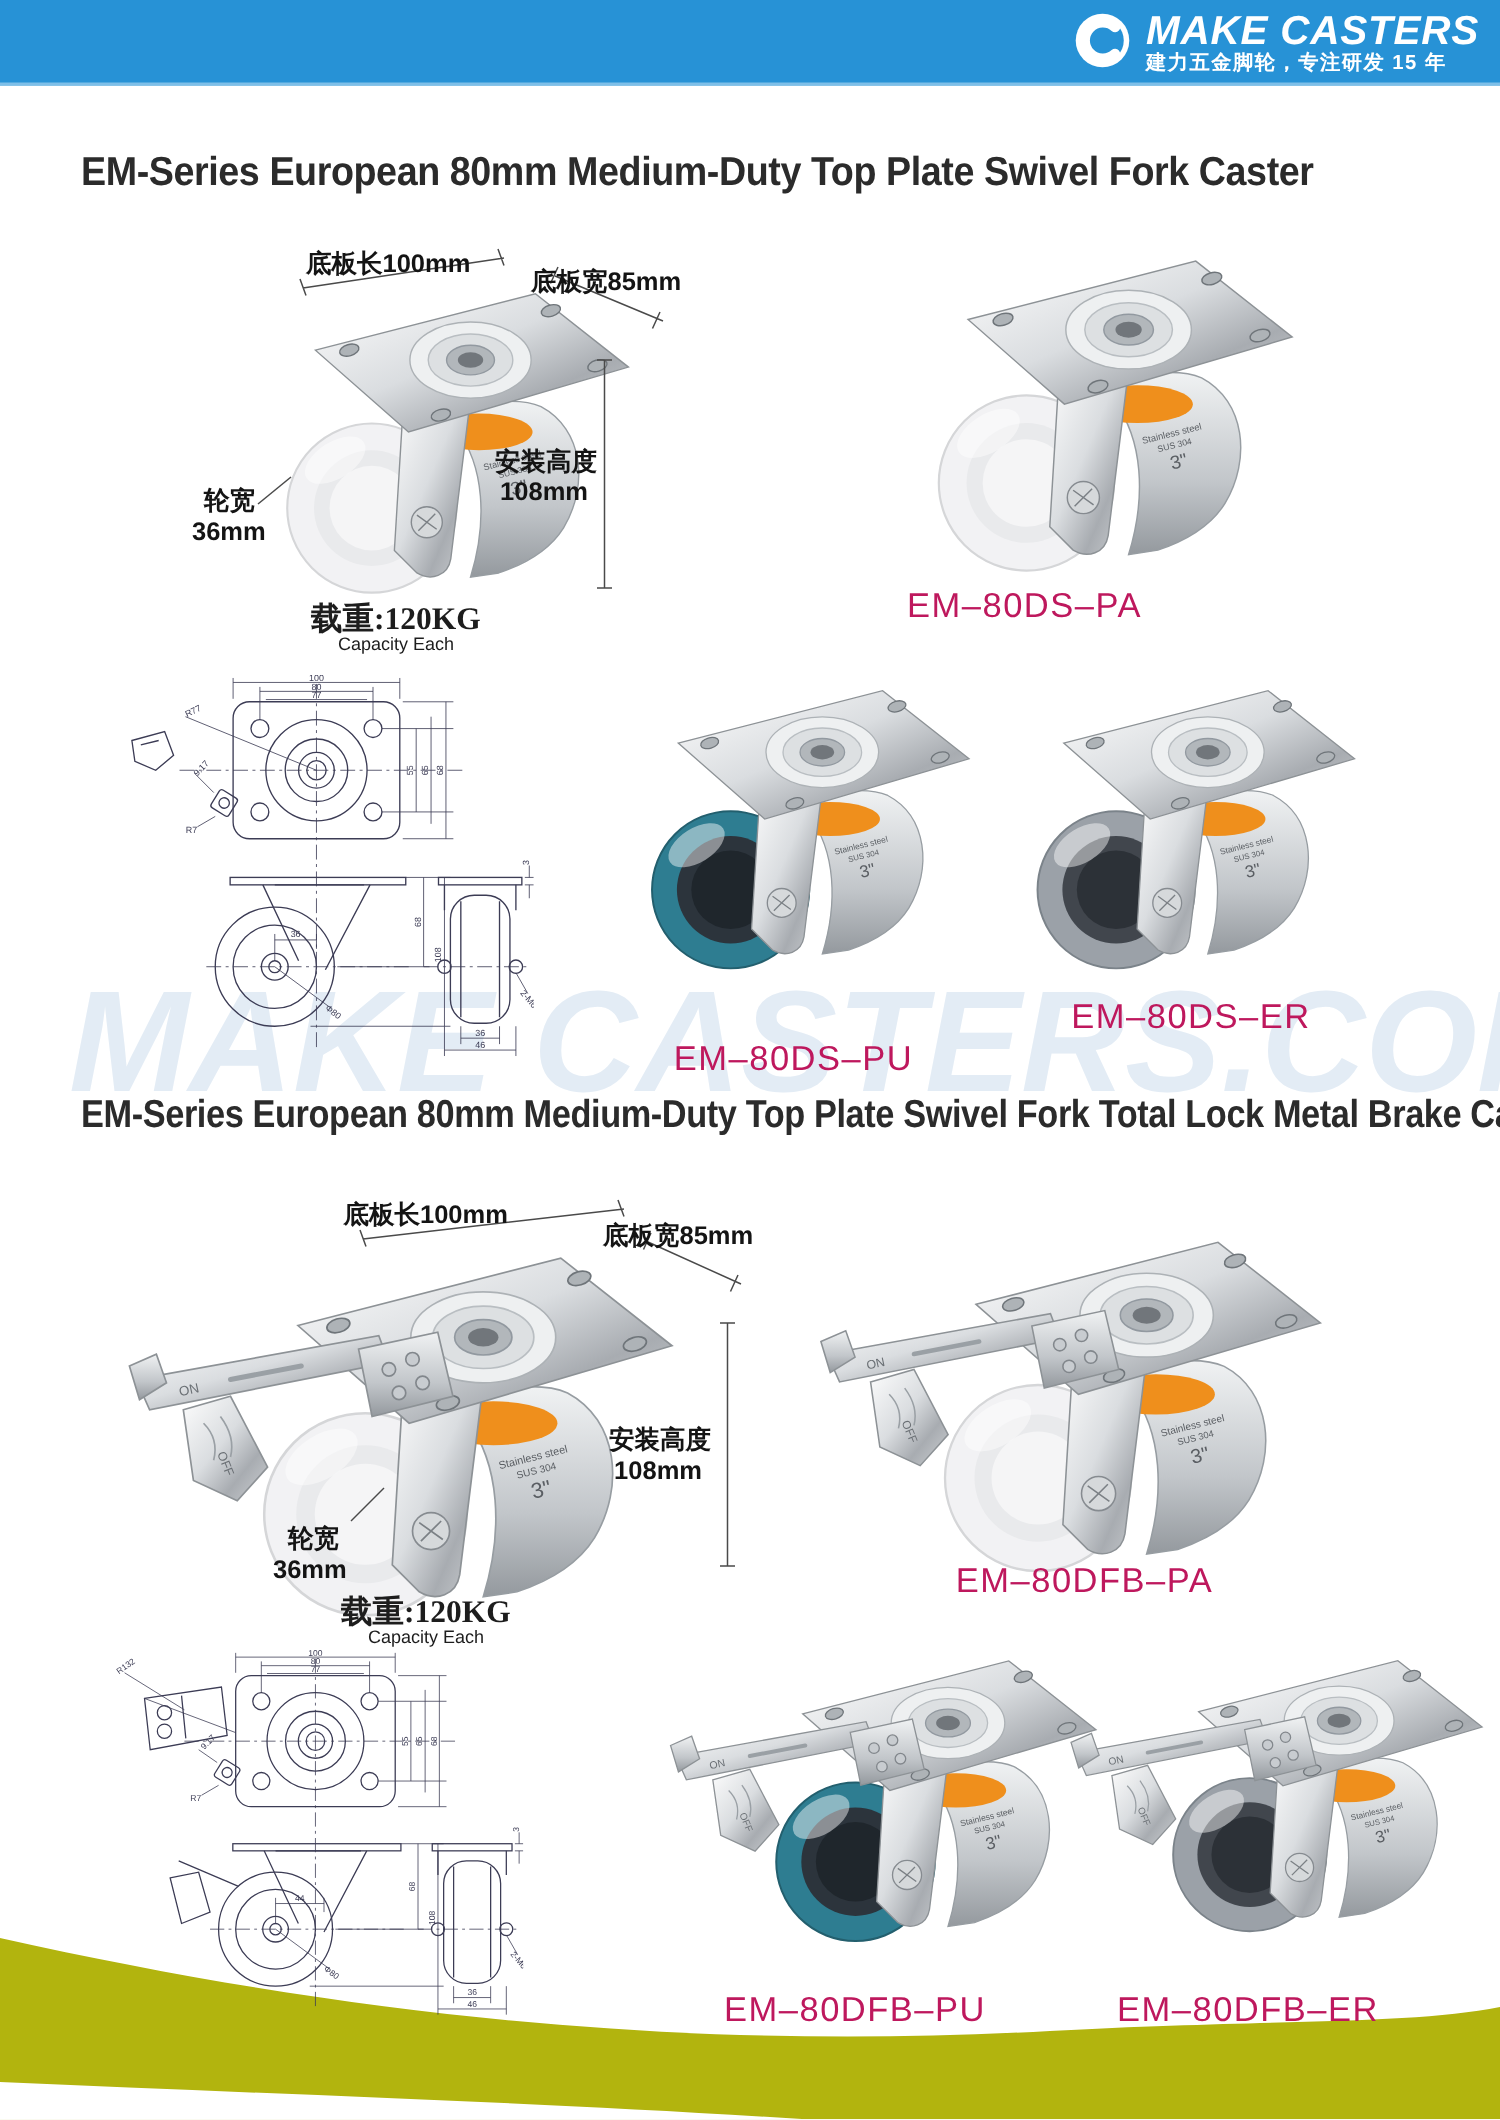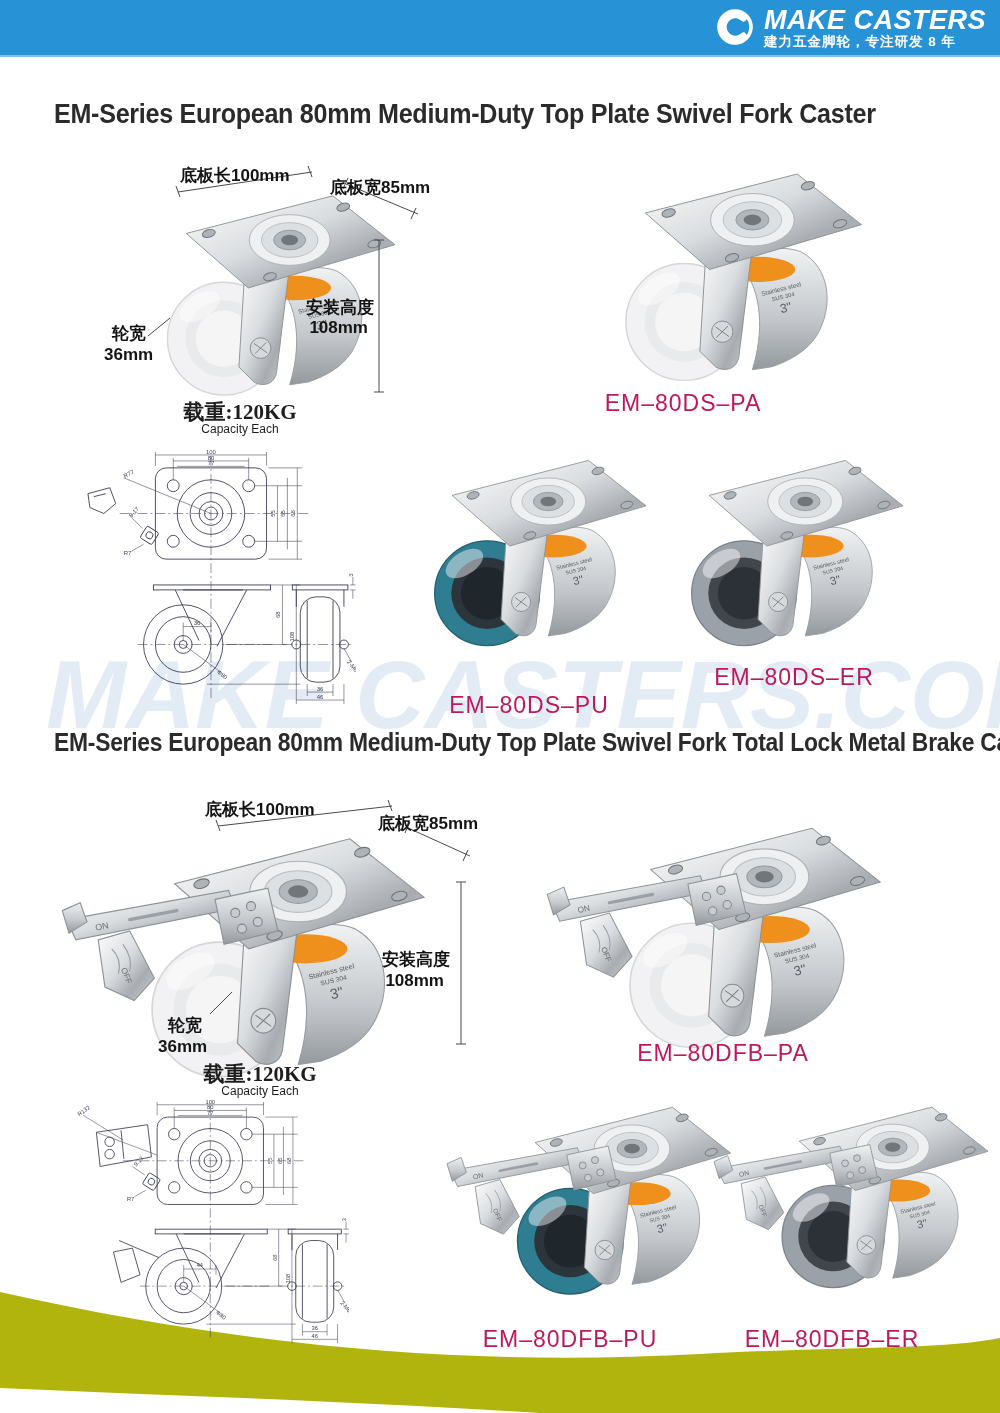--- a/index.html
+++ b/index.html
@@ -13,21 +13,21 @@
   .brand{color:#fff;font-size:27px;font-weight:bold;font-style:italic;letter-spacing:.5px;white-space:nowrap;}
   .brand-sub{color:#fff;font-size:13.5px;font-weight:bold;letter-spacing:1px;white-space:nowrap;}
   
   .title{position:absolute;font-weight:bold;color:#2b2b2b;white-space:nowrap;transform-origin:left center;z-index:4;}
   #t1{left:54px;top:99px;font-size:27px;transform:scaleX(.93);letter-spacing:-.3px;}
   #t2{left:54px;top:727px;font-size:26px;transform:scaleX(.88);letter-spacing:-.3px;}
   
   #watermark{position:absolute;left:46px;top:640px;width:954px;font-size:96px;font-weight:bold;
              font-style:italic;color:#e3ecf5;white-space:nowrap;overflow:hidden;z-index:1;letter-spacing:0;}
   
-  .figure{position:absolute;z-index:3;}
+  .figure{position:absolute;z-index:3;margin-left:24px;}
   .ann{position:absolute;font-weight:bold;font-size:17px;color:#141414;white-space:nowrap;z-index:5;}
   .cap1{position:absolute;font-size:21px;font-weight:bold;text-align:center;white-space:nowrap;z-index:5;font-family:Liberation Serif, serif;}
   .cap2{position:absolute;font-size:12px;text-align:center;white-space:nowrap;z-index:5;}
   .plabel{position:absolute;font-size:23px;color:#be185d;text-align:center;letter-spacing:1px;white-space:nowrap;z-index:5;}
   .caster{position:absolute;z-index:3;}
   .leaders{position:absolute;left:0;top:0;z-index:4;pointer-events:none;}
   
   .w-pa{--rim:#f2f2f4;--wstroke:#d5d6d8;--ring1:#e9eaec;--ring2:#f5f5f6;}
   .w-pu{--rim:#2e7d91;--wstroke:#235f6e;--ring1:#2c343c;--ring2:#1f262c;}
   .w-er{--rim:#9ba1a8;--wstroke:#7b838a;--ring1:#41464d;--ring2:#2c3137;}
@@ -236,21 +236,21 @@
 
 <div id="header">
   <div class="logo-wrap">
     <svg width="42" height="42" viewBox="0 0 40 40">
       <circle cx="20" cy="20" r="17" fill="#ffffff"></circle>
       <circle cx="20" cy="20" r="13.5" fill="#2792d6"></circle>
       <path d="M28,11.5 A11.5,11.5 0 1 0 28,28.5" stroke="#ffffff" stroke-width="6.5" fill="none" stroke-linecap="round"></path>
     </svg>
     <div class="logo-text">
       <span class="brand">MAKE CASTERS</span>
-      <span class="brand-sub">建力五金脚轮，专注研发 8 年</span>
+      <span class="brand-sub">建力五金脚轮，专注研发 15 年</span>
     </div>
   </div>
 </div>
 
 <div id="watermark">MAKE CASTERS.COM</div>
 
 <div class="title" id="t1">EM-Series European 80mm Medium-Duty Top Plate Swivel Fork Caster</div>
 
 <div class="figure" style="left:100px;top:160px;width:350px;height:295px;">
   <svg class="caster w-pa" style="left:28px;top:30px;" width="282" height="226" viewBox="0 0 300 240">

